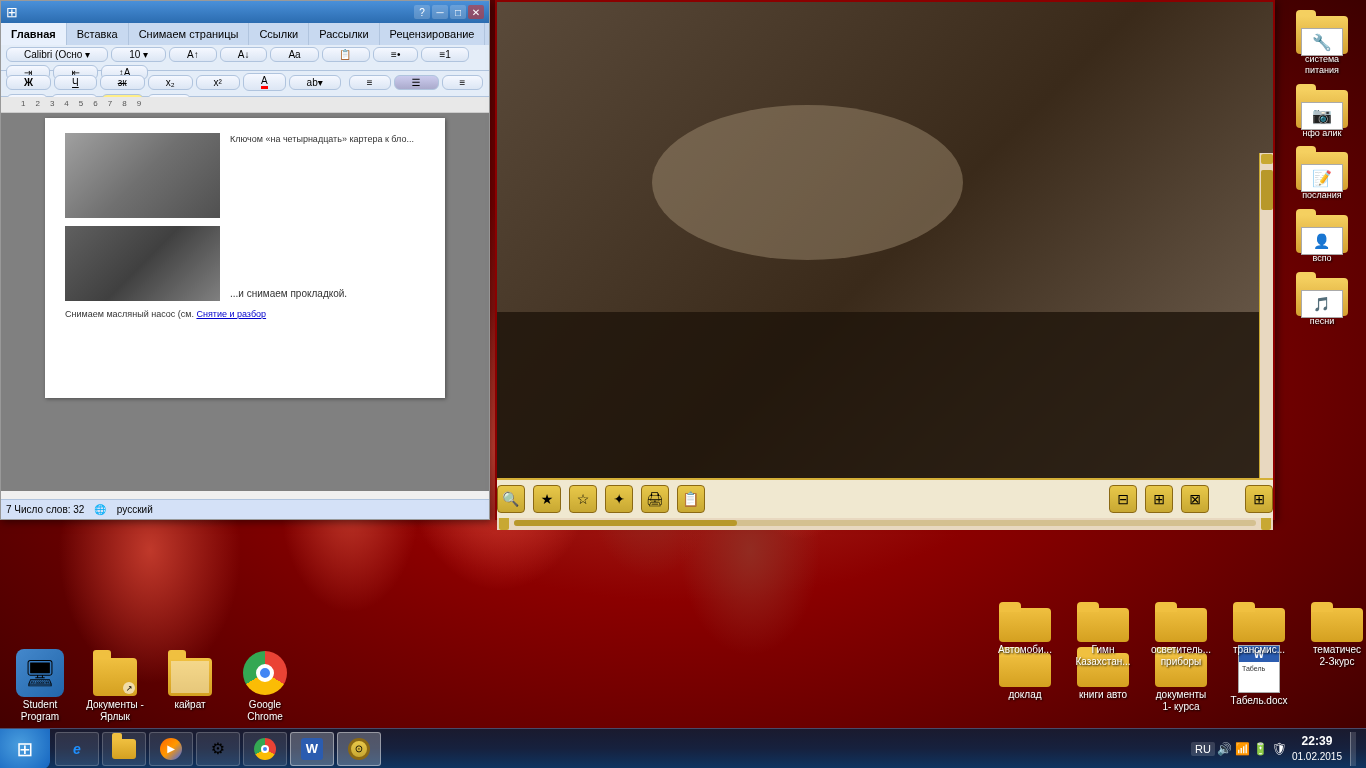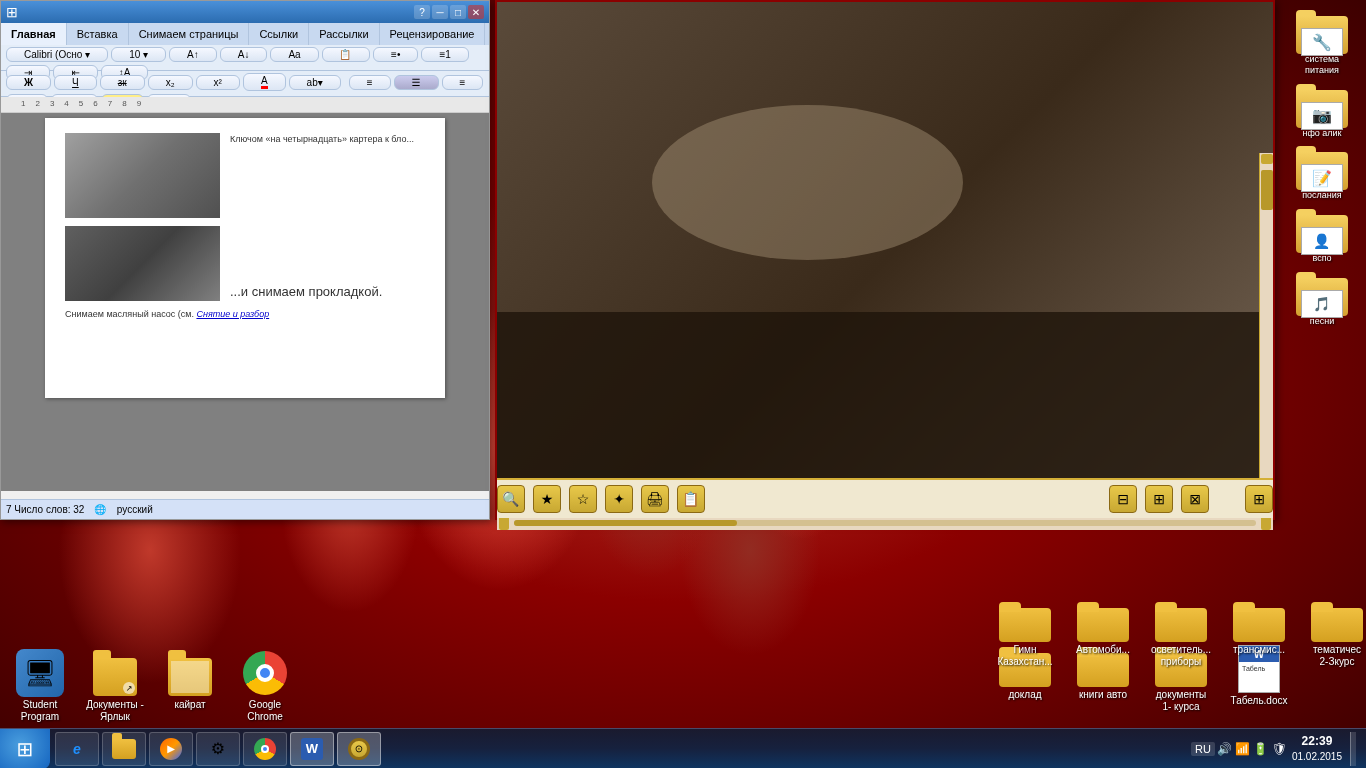--- a/index.html
+++ b/index.html
@@ -767,25 +767,25 @@
         <div style="background:#2b5cb0; height:16px; display:flex; align-items:center; justify-content:center; color:white; font-weight:bold; font-size:11px;">W</div>
         <div style="padding:2px 3px; font-size:7px; color:#333; line-height:1.3;">Табель</div>
       </div>
       <div class="bi-label">Табель.docx</div>
     </div>
   </div>
 
   <div style="position:absolute; bottom:100px; left:990px; display:flex; gap:8px;">
     <div class="bottom-icon-group">
       <div class="big-folder"></div>
-      <div class="bi-label">Гимн<br>Казахстан...</div>
+      <div class="bi-label">Автомоби...</div>
     </div>
     <div class="bottom-icon-group">
       <div class="big-folder"></div>
-      <div class="bi-label">Автомоби...</div>
+      <div class="bi-label">Гимн<br>Казахстан...</div>
     </div>
     <div class="bottom-icon-group">
       <div class="big-folder"></div>
       <div class="bi-label">осветитель...<br>приборы</div>
     </div>
     <div class="bottom-icon-group">
       <div class="big-folder"></div>
       <div class="bi-label">трансмис...</div>
     </div>
     <div class="bottom-icon-group">
@@ -902,27 +902,27 @@
       <div class="word-page">
 
         <div style="display:flex; gap:10px; margin-bottom:8px;">
           <div style="width:155px; height:85px; background:linear-gradient(135deg,#a0a0a0,#707070,#505050); flex-shrink:0;"></div>
           <div style="font-size:9px; color:#333; line-height:1.5;">
             <span>Ключом «на четырнадцать» картера к бло...</span>
           </div>
         </div>
         <div style="display:flex; gap:10px; margin-bottom:8px;">
           <div style="width:155px; height:75px; background:linear-gradient(135deg,#606060,#404040,#808080); flex-shrink:0;"></div>
-          <div style="font-size:13px; color:#333; line-height:1.5; align-self:flex-end;">
+          <div style="font-size:10px; color:#333; line-height:1.5; align-self:flex-end;">
             <span>...и снимаем прокладкой.</span>
           </div>
         </div>
         <div style="font-size:9px; color:#333;">
           <span>Снимаем масляный насос (см. </span>
-          <span style="color:#0000cc; text-decoration:underline;font-style:italic;">Снятие и разбор</span>
+          <span style="color:#0000cc; text-decoration:underline;">Снятие и разбор</span>
         </div>
       </div>
     </div>
 
     <div class="word-status-bar">
       <span>7 Число слов: 32</span>
       <span>🌐</span>
       <span>русский</span>
     </div>
   </div>

